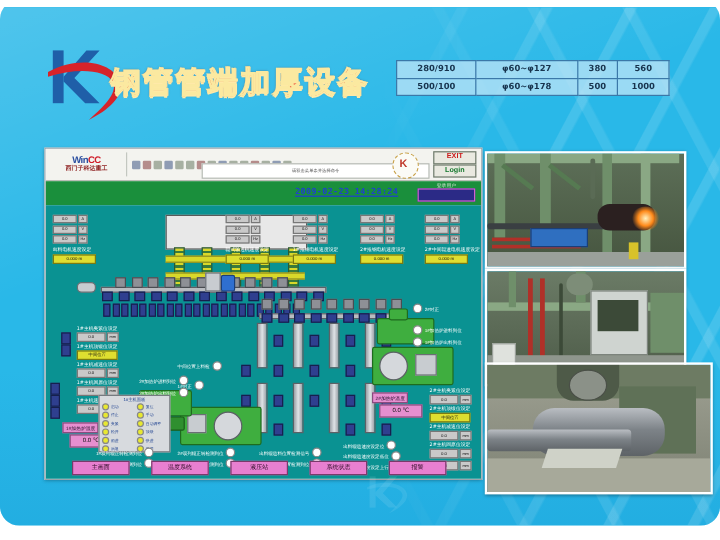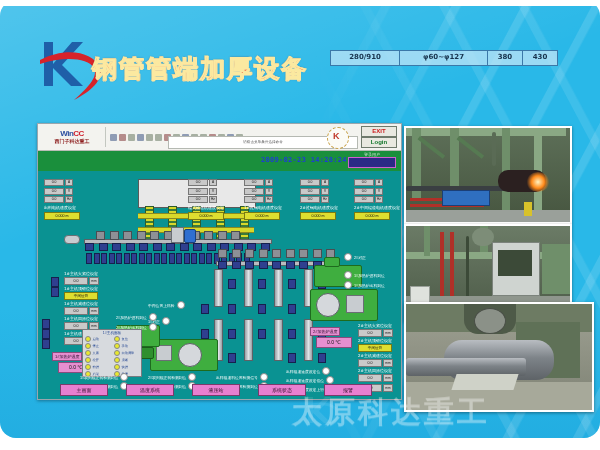--- a/index.html
+++ b/index.html
@@ -100,23 +100,23 @@
   .hmi-titlebar{
     position:relative;height:20px;background:#1a8f3c;
     display:flex;align-items:center;
   }
   .hmi-title{
     position:absolute;left:62px;top:3px;
     font-family:"DejaVu Sans",sans-serif;font-size:10px;font-weight:bold;
     color:#ffffff;letter-spacing:0.5px;white-space:nowrap;
   }
   .hmi-datetime{
-    position:absolute;left:223px;top:5px;
+    position:absolute;left:208px;top:5px;
     font-family:"DejaVu Sans Mono",monospace;font-size:7px;font-weight:bold;color:#1f3fd0;
-    letter-spacing:0.3px;white-space:nowrap;
+    letter-spacing:0.3px;white-space:nowrap;text-decoration:underline;
   }
   .user-box{position:absolute;right:5px;top:1px;width:48px;}
   .user-lab{font-size:4px;color:#d7e7d7;text-align:center;line-height:5px;}
   .user-val{height:9px;background:#2b2a86;border:1px solid #d060d0;}
 
   .hmi-canvas{
     position:relative;width:100%;height:229px;background:#0a9292;
   }
 
   
@@ -220,21 +220,27 @@
   </div>
 
   <div class="title-cn">钢管管端加厚设备</div>
 
   <table class="spec-table">
     <tbody>
     <tr>
       <td>280/910</td>
       <td>φ60~φ127</td>
       <td>380</td>
-      <td>430</td>
+      <td>560</td>
+    </tr>
+    <tr>
+      <td>500/100</td>
+      <td>φ60~φ178</td>
+      <td>500</td>
+      <td>1000</td>
     </tr>
   </tbody>
     </table>
 
   <div id="hmi">
 
     <div class="hmi-toolbar">
       <div class="wincc-logo">
         <div class="w1">Win<i>CC</i></div>
         <div class="w2">西门子科达重工</div>
@@ -769,15 +775,14 @@
     <div style="position:absolute;left:48px;top:70px;width:62px;height:16px;background:#cfd2c8;transform:skewX(-18deg);"></div>
   </div>
 
   <div class="wm-mark">
     <svg width="38" height="34" viewBox="0 0 38 34">
       <rect x="4" y="3" width="5" height="26" fill="#ffffff" opacity="0.30"></rect>
       <polygon points="9,16 21,3 27,3 15,17 27,29 20,29 9,19" fill="#ffffff" opacity="0.30"></polygon>
       <path d="M2,12 C16,5 32,9 35,17 C37,24 28,30 20,34 C28,26 33,21 31,17 C28,11 16,10 2,14 Z" fill="#ffffff" opacity="0.26"></path>
     </svg>
   </div>
-  <div class="wm">太原科达重工</div>
 
 </div>
 
 </body></html>

